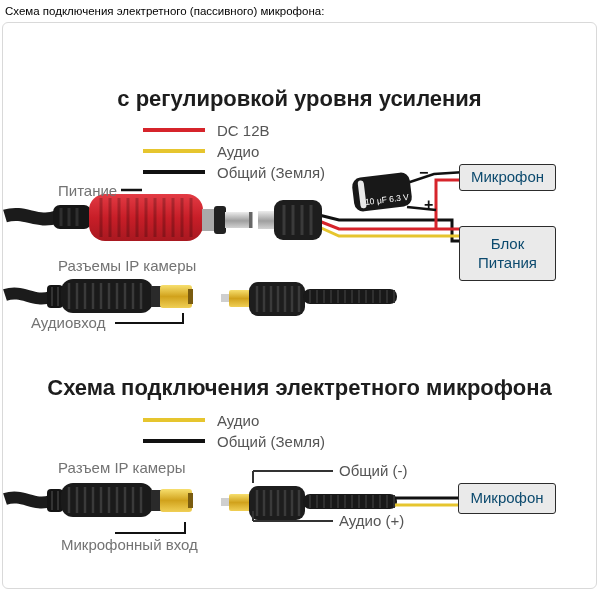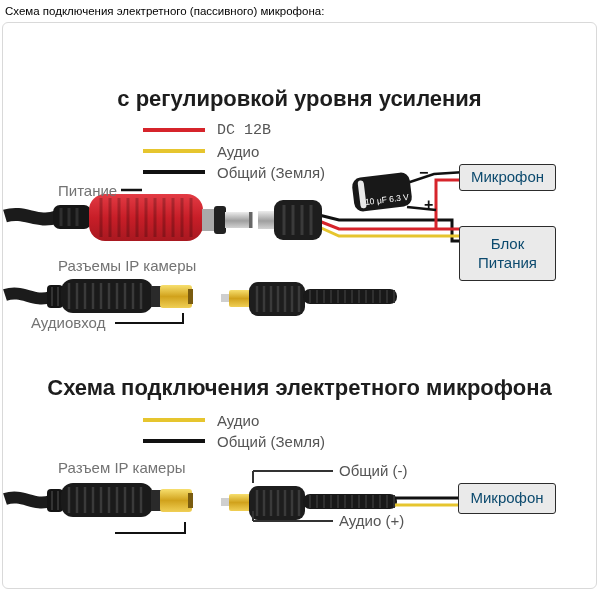--- a/index.html
+++ b/index.html
@@ -171,21 +171,21 @@
 
     <g fill="none">
       <path d="M250 448 H330 M250 448 V460" stroke="#333333" stroke-width="2"></path>
       <path d="M250 498 H330 M250 498 V488" stroke="#333333" stroke-width="2"></path>
       <path d="M112 510 H182 V499" stroke="#111111" stroke-width="2"></path>
     </g>
   </svg>
 
   <div class="title" style="top:63px;">с регулировкой уровня усиления</div>
 
-  <div class="legend-row" style="left:140px;top:100px;font-family:Liberation Mono, monospace;">
+  <div class="legend-row" style="left:140px;top:100px;">
     <span class="sw" style="background: rgb(214, 36, 43);"></span>
     <span class="leg-label">DC 12В</span>
   </div>
   <div class="legend-row" style="left:140px;top:121px;">
     <span class="sw" style="background: rgb(230, 197, 46);"></span>
     <span class="leg-label">Аудио</span>
   </div>
   <div class="legend-row" style="left:140px;top:142px;">
     <span class="sw" style="background: rgb(17, 17, 17);"></span>
     <span class="leg-label">Общий (Земля)</span>
@@ -215,16 +215,17 @@
     <span class="leg-label">Аудио</span>
   </div>
   <div class="legend-row" style="left:140px;top:411px;">
     <span class="sw" style="background: rgb(17, 17, 17);"></span>
     <span class="leg-label">Общий (Земля)</span>
   </div>
 
   <div class="lbl" style="left:55px;top:436px;">Разъем IP камеры</div>
   <div class="lbl gray" style="left:336px;top:439px;">Общий (-)</div>
   <div class="lbl gray" style="left:336px;top:489px;">Аудио (+)</div>
+  <div class="lbl" style="left:58px;top:513px;">Микрофонный вход</div>
 
   <div class="box" style="left:455px;top:460px;width:98px;height:31px;">Микрофон</div>
 
 </div>
 
 </body></html>

